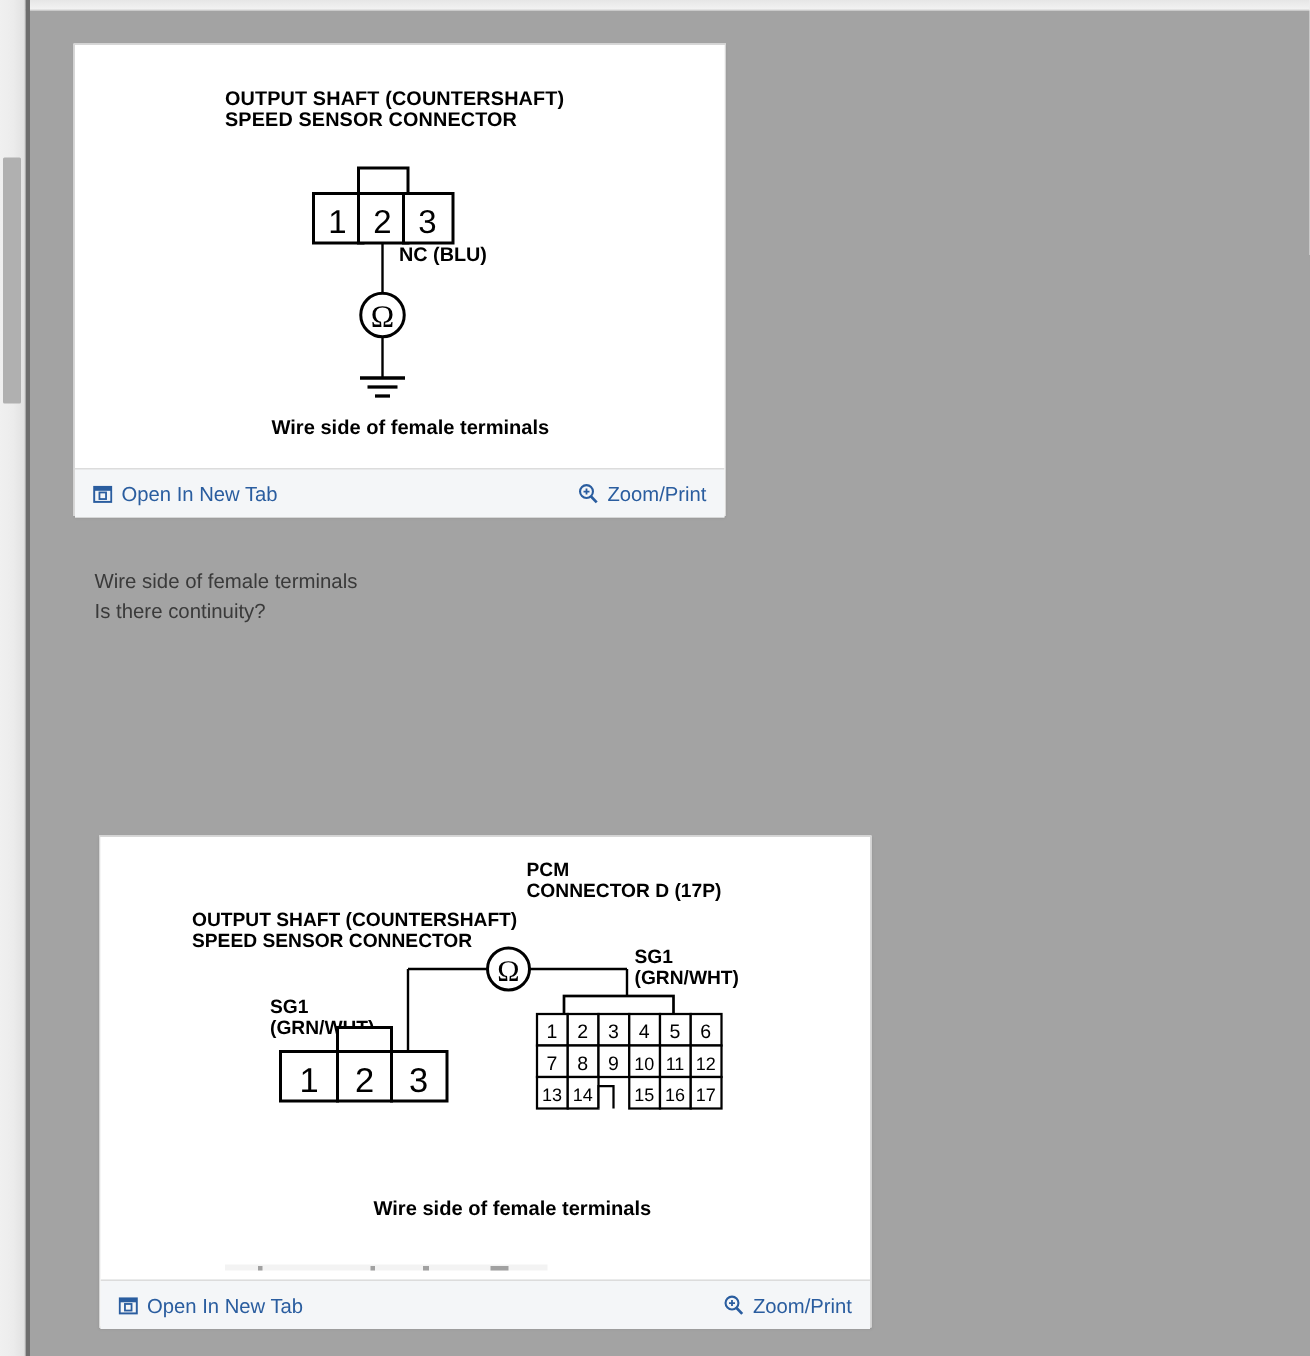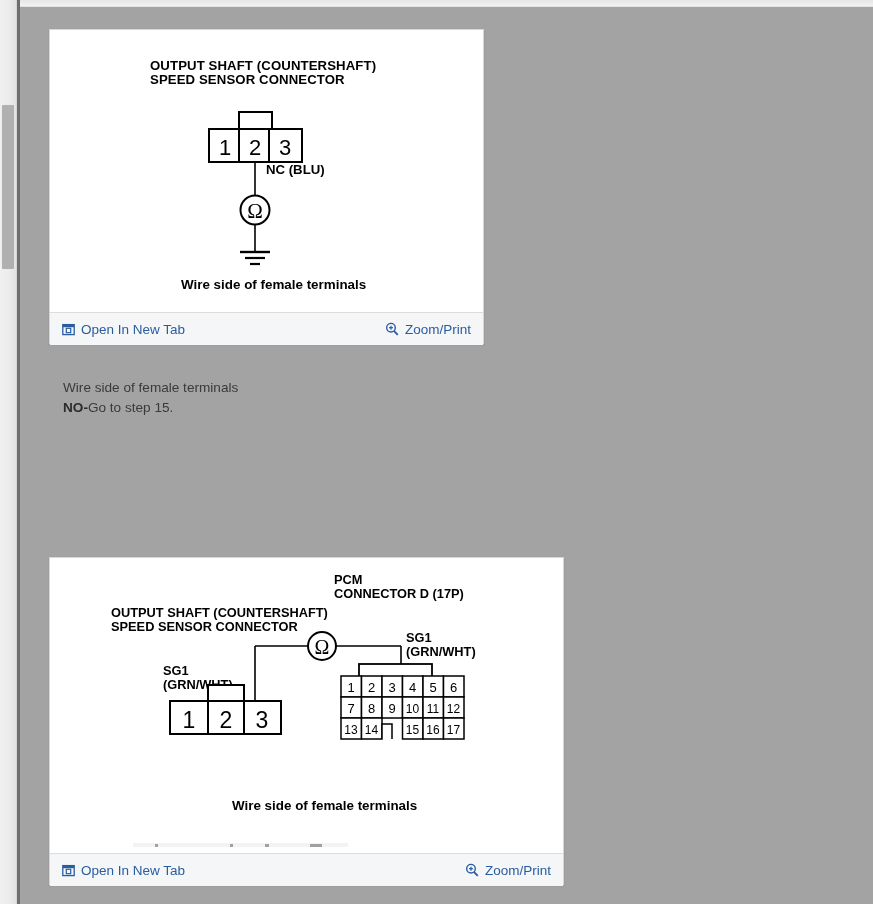--- a/index.html
+++ b/index.html
@@ -180,24 +180,24 @@
               </svg>
             </span>
             <span>Zoom/Print</span>
           </div>
         </div>
       </div>
     </div>
 
     <div id="steps">
       <p class="para indent">Wire side of female terminals</p>
-      <p class="para indent"><b>NO-</b><span>Go to step 15.</span></p>
+      <p class="para indent">Is there continuity?</p>
     </div>
 
-    <div class="figure-card" style="left:29px; top:550px; width:515px; height:328px;">
+    <div class="figure-card" style="left:46px; top:550px; width:515px; height:328px;">
       <div class="figure-body" style="height:328px;">
 
         <svg class="schematic" width="513" height="299" viewBox="0 0 513 299">
 
           <text x="284" y="26" font-family="Liberation Sans, sans-serif" font-size="12.8" font-weight="bold" fill="#000">PCM</text>
           <text x="284" y="40" font-family="Liberation Sans, sans-serif" font-size="12.8" font-weight="bold" fill="#000">CONNECTOR D (17P)</text>
 
           <text x="61" y="59" font-family="Liberation Sans, sans-serif" font-size="12.8" font-weight="bold" fill="#000">OUTPUT SHAFT (COUNTERSHAFT)</text>
           <text x="61" y="73" font-family="Liberation Sans, sans-serif" font-size="12.8" font-weight="bold" fill="#000">SPEED SENSOR CONNECTOR</text>
 

